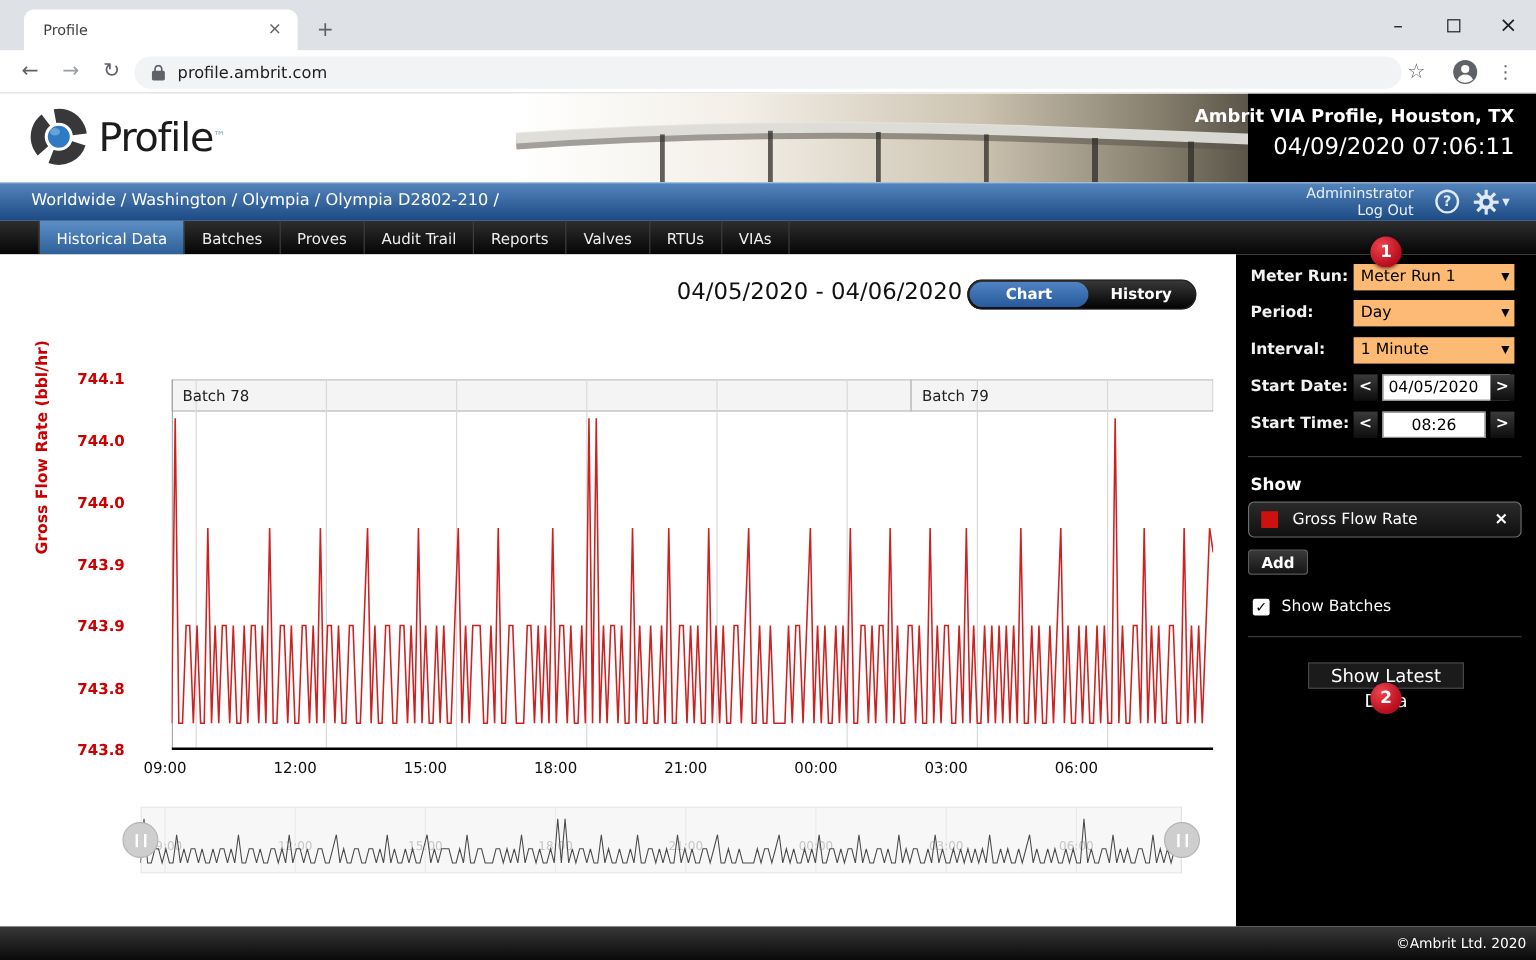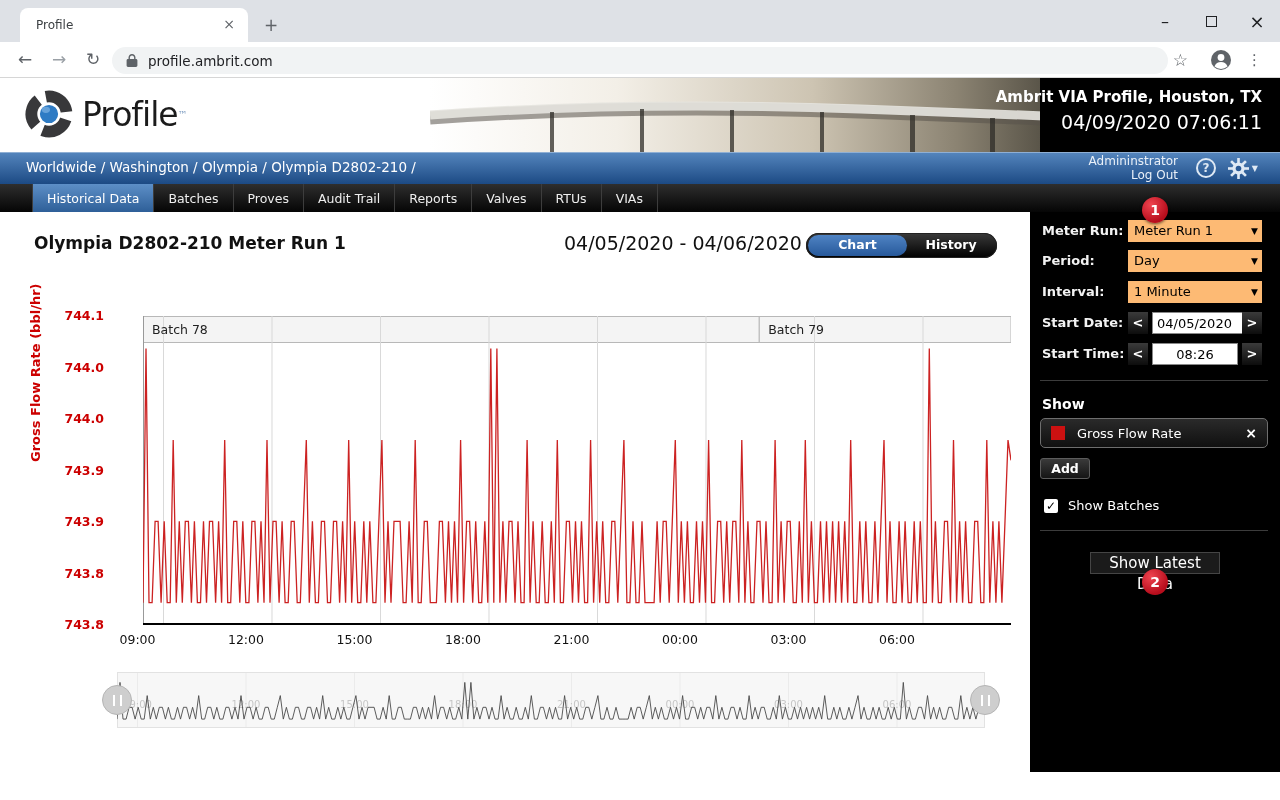--- a/index.html
+++ b/index.html
@@ -236,21 +236,20 @@
       <div class="navtab">Batches</div>
       <div class="navtab">Proves</div>
       <div class="navtab">Audit Trail</div>
       <div class="navtab">Reports</div>
       <div class="navtab">Valves</div>
       <div class="navtab">RTUs</div>
       <div class="navtab">VIAs</div>
     </div>
 
   <div class="content"></div>
-  <div class="chart-title">Olympia D2802-210 Meter Run 1</div>
   <div class="date-range">04/05/2020 - 04/06/2020</div>
   <div class="toggle">
     <div class="toggle-blue"></div>
     <div class="toggle-lbl tog-chart">Chart</div>
     <div class="toggle-lbl tog-history">History</div>
   </div>
 
   <div class="ylabel">Gross Flow Rate (bbl/hr)</div>
   <div id="yticks">
       <div class="ytick" style="top: -8px;">744.1</div>
@@ -370,14 +369,17 @@
       <span class="cb-label">Show Batches</span>
     </div>
 
     <div class="sb-divider" style="top:318px"></div>
     <div class="latest-btn">Show Latest Data</div>
   </div>
 
   <div class="badge" id="badge1">1</div>
   <div class="badge" id="badge2">2</div>
 
+  <div class="footer-strip">
+    <div class="copyright">©Ambrit Ltd. 2020</div>
+  </div>
 
 </div>
 
 </body></html>

